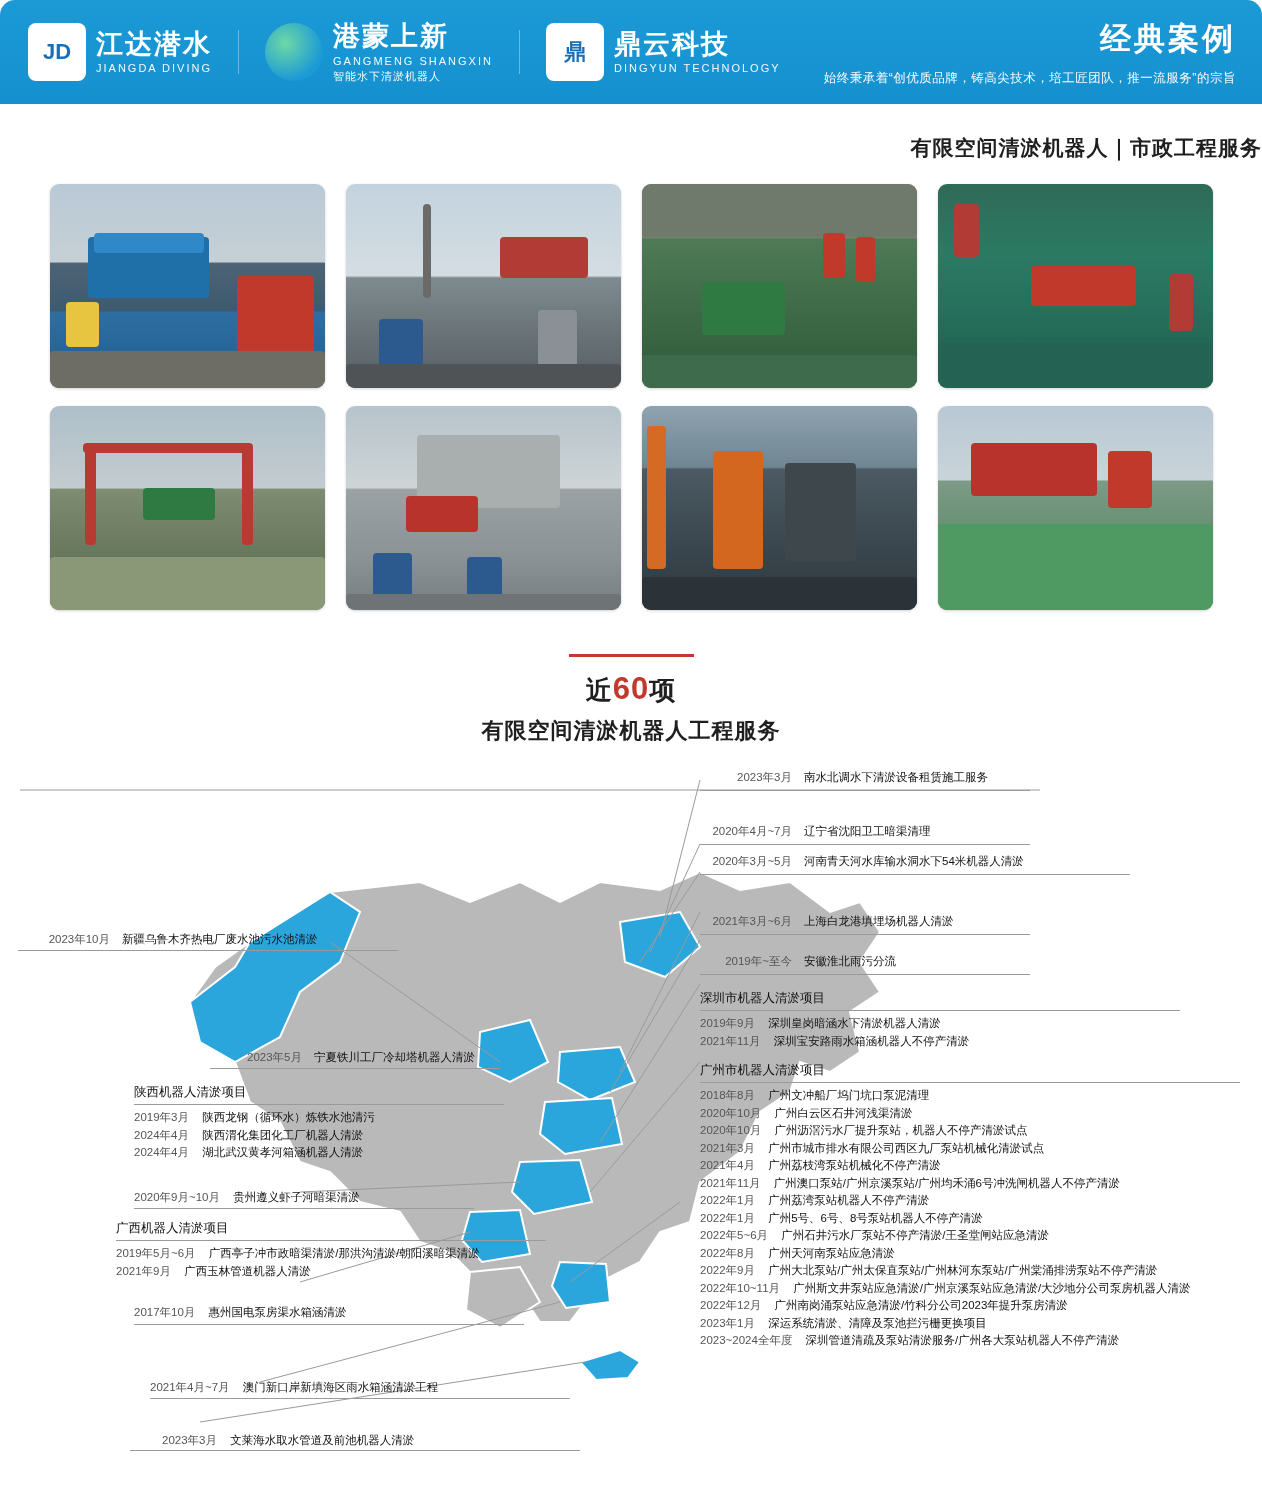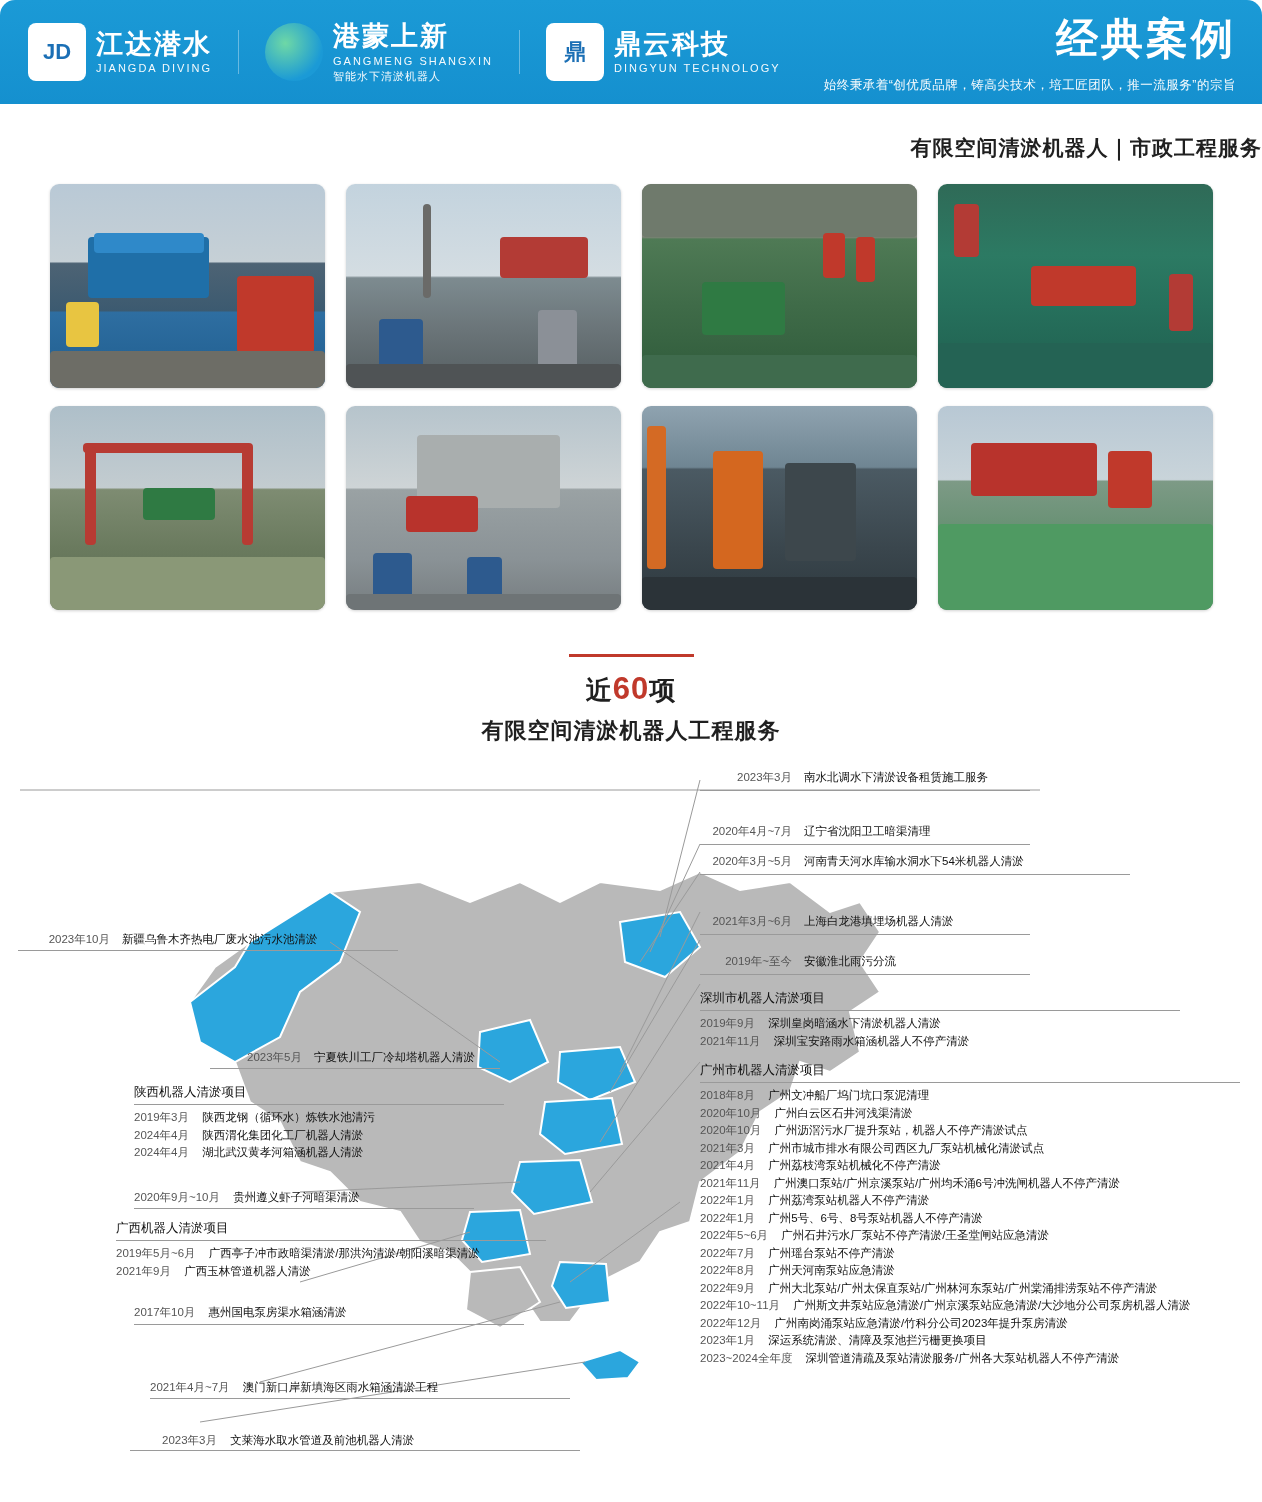--- a/index.html
+++ b/index.html
@@ -30,21 +30,21 @@
   .logo-mark.square2{background:#ffffff;}
   .logo-text{color:#ffffff;line-height:1.1;}
   .logo-text .cn{font-size:27px;font-weight:bold;letter-spacing:2px;}
   .logo-text .en{font-size:11px;letter-spacing:2px;opacity:.95;margin-top:3px;}
   .logo-text .sub{font-size:11px;letter-spacing:1px;opacity:.95;margin-top:3px;}
   .logo-div{width:1px;height:44px;background:rgba(255,255,255,.35);}
 
   .header-right{
     margin-left:auto;text-align:right;padding-right:26px;color:#fff;
   }
-  .header-title{font-size:42px;font-weight:bold;letter-spacing:3px;}
+  .header-title{font-size:31px;font-weight:bold;letter-spacing:3px;}
   .header-sub{font-size:12.5px;margin-top:10px;letter-spacing:.5px;opacity:.97;}
 
   
   .sec-title{
     text-align:right;font-size:21px;font-weight:bold;color:#1f1f1f;
     margin-top:30px;letter-spacing:1px;
   }
 
   
   .grid{
@@ -414,24 +414,20 @@
       </div>
       <div class="row">
         <span class="date">2022年1月</span>
         <span class="txt">广州5号、6号、8号泵站机器人不停产清淤</span>
       </div>
       <div class="row">
         <span class="date">2022年5~6月</span>
         <span class="txt">广州石井污水厂泵站不停产清淤/王圣堂闸站应急清淤</span>
       </div>
       <div class="row">
-        <span class="date">2022年7月</span>
-        <span class="txt">广州瑶台泵站不停产清淤</span>
-      </div>
-      <div class="row">
         <span class="date">2022年8月</span>
         <span class="txt">广州天河南泵站应急清淤</span>
       </div>
       <div class="row">
         <span class="date">2022年9月</span>
         <span class="txt">广州大北泵站/广州太保直泵站/广州林河东泵站/广州棠涌排涝泵站不停产清淤</span>
       </div>
       <div class="row">
         <span class="date">2022年10~11月</span>
         <span class="txt">广州斯文井泵站应急清淤/广州京溪泵站应急清淤/大沙地分公司泵房机器人清淤</span>

